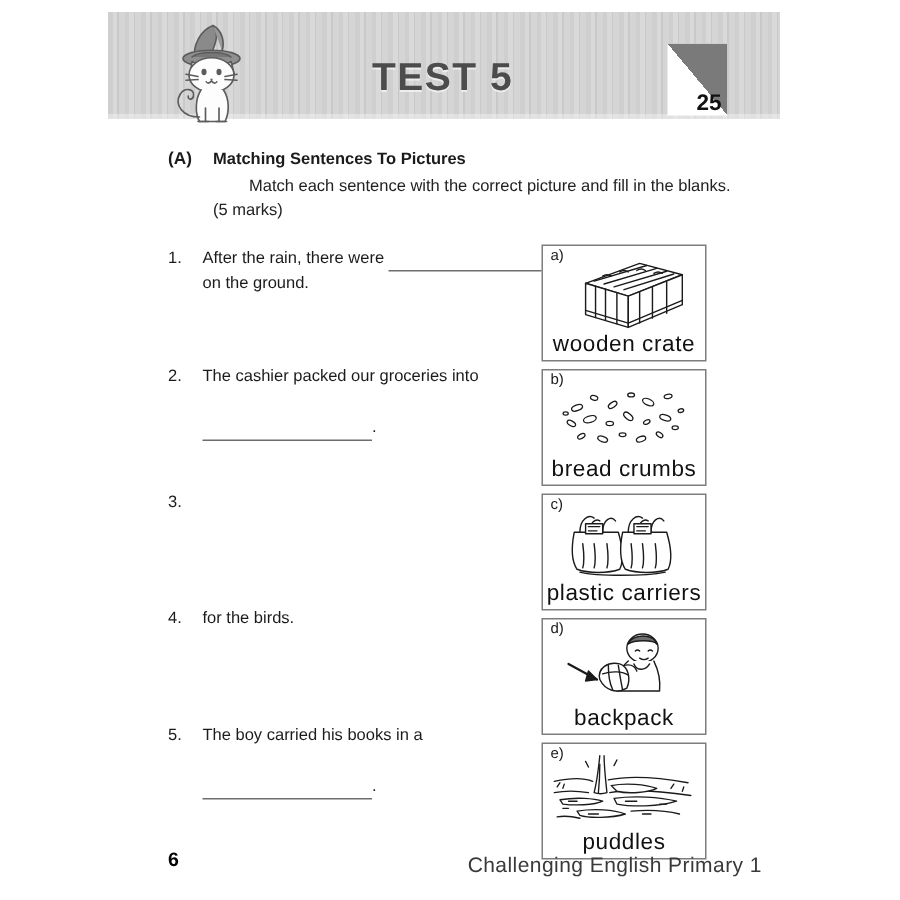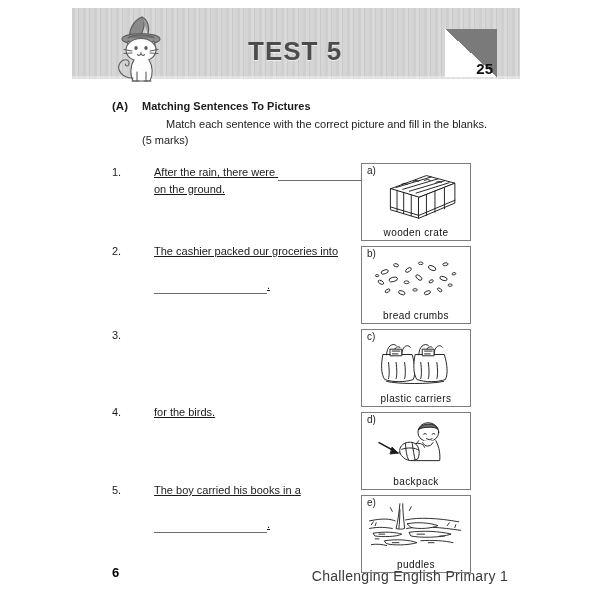--- a/index.html
+++ b/index.html
@@ -50,21 +50,21 @@
     color: #4c4c4c;
     text-shadow: 0 1px 0 rgba(255,255,255,0.6);
     white-space: nowrap;
   }
 
   
   #score-box {
     position: absolute;
     left: 445px;
     top: 29px;
-    width: 52px;
+    width: 40px;
     height: 48px;
     background: #ffffff;
     overflow: hidden;
   }
   #score-box .tri {
     position: absolute;
     inset: 0;
     background: linear-gradient(to bottom left, #7a7a7a 0 50%, transparent 50% 100%);
   }
   #score-box .num {
@@ -134,22 +134,21 @@
     color: #1b1b1b;
   }
   .q-num {
     position: absolute;
     left: 0;
     top: 0;
     width: 22px;
     font-size: 11px;
   }
   .q-body {
-    margin-left: 42px;
-    text-decoration: underline;
+    margin-left: 23px;
   }
   .q-line {
     white-space: nowrap;
     height: 17px;
   }
   .blank {
     display: inline-block;
     border-bottom: 1px solid #6d6d6d;
     vertical-align: bottom;
     height: 12px;
@@ -183,21 +182,21 @@
     top: 4px;
     bottom: 17px;
   }
   .pic-art svg { display: block; width: 100%; height: 100%; }
   .pic-caption {
     position: absolute;
     left: 0;
     right: 0;
     bottom: 2px;
     text-align: center;
-    font-size: 10px;
+    font-size: 15px;
     letter-spacing: 0.4px;
     color: #111;
   }
 
   
   #page-number {
     position: absolute;
     left: 112px;
     top: 565px;
     font-size: 13px;

